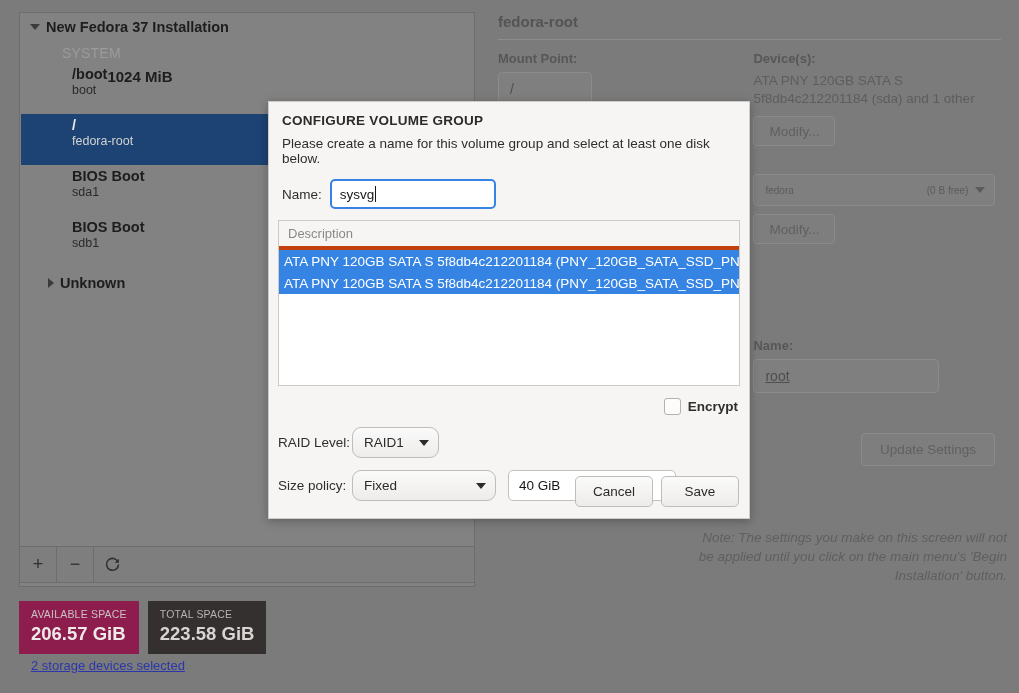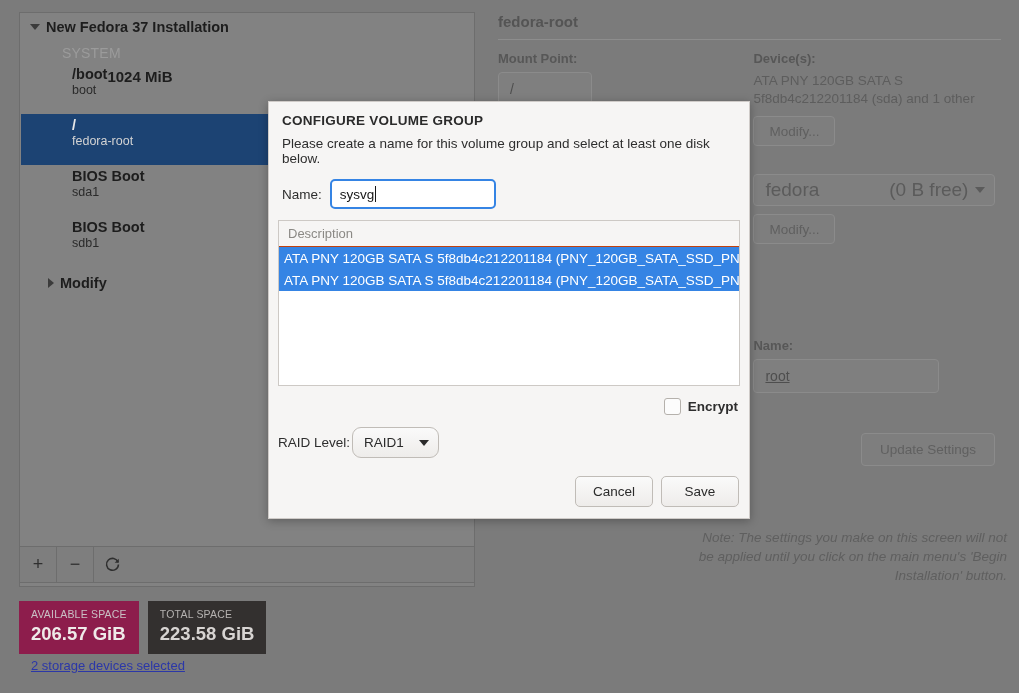--- a/index.html
+++ b/index.html
@@ -163,21 +163,21 @@
     height: 30px; padding: 0 15px;
     border: 1px solid #8b8b8b; border-radius: 4px;
     background: #7e7e7e; color: #606060; font-size: 13.5px;
     box-sizing: border-box;
   }
   .rp-combo {
     height: 32px; border: 1px solid #8b8b8b; border-radius: 4px;
     background: #7f7f7f;
     display: flex; align-items: center;
     padding: 0 9px 0 11px; box-sizing: border-box;
-    font-size: 19px; color: #5b5b5b;
+    font-size: 10px; color: #5b5b5b;
     justify-content: space-between;
   }
   .cb-arrow {
     width: 0; height: 0; margin-left: 7px;
     border-left: 5px solid transparent;
     border-right: 5px solid transparent;
     border-top: 6px solid #5b5b5b;
   }
   #rp-note {
     position: absolute; right: 12px; top: 528px; width: 310px;
@@ -234,21 +234,21 @@
     border: 1px solid #cdc9c5;
     background: #ffffff;
     height: 166px;
     box-sizing: border-box;
     overflow: hidden;
   }
   #disk-head {
     height: 25px; display: flex; align-items: center;
     padding-left: 9px;
     font-size: 13px; color: #8b8985;
-    border-bottom: 1px solid #c2410c;
+    border-bottom: 4px solid #c2410c;
     background: #f6f5f4;
   }
   .disk-row {
     height: 22px; display: flex; align-items: center;
     padding-left: 5px;
     font-size: 13.5px; color: #ffffff;
     background: #3584e4;
     white-space: nowrap;
     overflow: hidden;
   }
@@ -339,21 +339,21 @@
     <div class="dev-row">
       <div>
         <div class="dev-name">BIOS Boot</div>
         <div class="dev-sub">sdb1</div>
       </div>
       <div class="dev-size"></div>
     </div>
 
     <div class="unknown-row">
       <span class="tri right"></span>
-      <span class="group-title">Modify</span>
+      <span class="group-title">Unknown</span>
     </div>
   </div>
 
   <div id="lp-toolbar">
     <div class="tb-group">
       <div class="tb-btn">
         <span>+</span>
       </div>
       <div class="tb-btn">
         <span>−</span>
@@ -453,18 +453,26 @@
   </div>
 
   <div class="dlg-field-row">
     <span class="dlg-field-label">RAID Level:</span>
     <div class="dlg-combo" id="raid-combo">
       <span>RAID1</span>
       <span class="cb-arrow"></span>
     </div>
   </div>
 
+  <div class="dlg-field-row">
+    <span class="dlg-field-label">Size policy:</span>
+    <div class="dlg-combo" id="size-combo">
+      <span>Fixed</span>
+      <span class="cb-arrow"></span>
+    </div>
+    <div id="size-value">40 GiB</div>
+  </div>
 
   <div id="dlg-buttons">
     <div class="dlg-btn">Cancel</div>
     <div class="dlg-btn">Save</div>
   </div>
 </div>
 
 </body></html>

